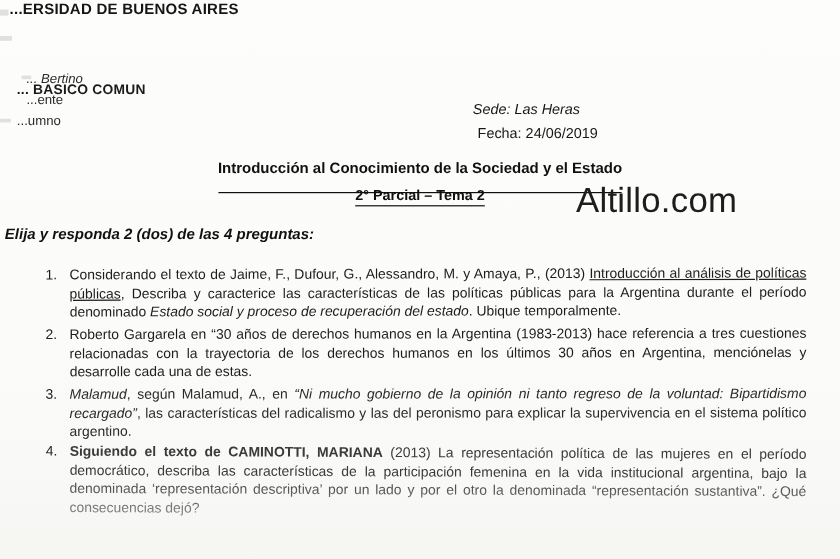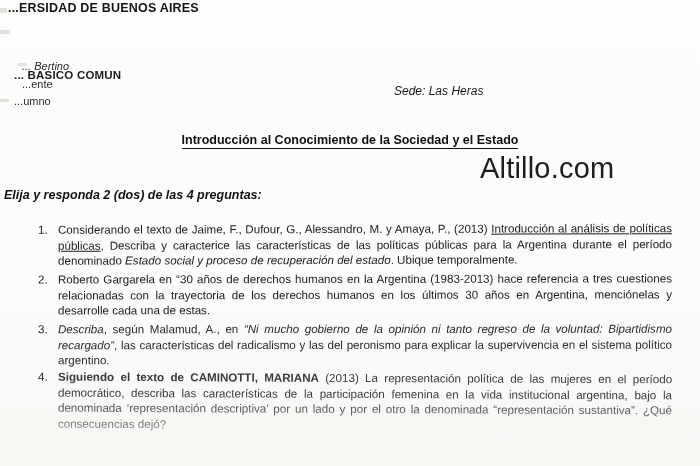--- a/index.html
+++ b/index.html
@@ -89,21 +89,21 @@
   .title {
     position: absolute;
     left: 0;
     right: 0;
     top: 133px;
     text-align: center;
     font-size: 12.5px;
     font-weight: bold;
     color: #101010;
   }
-  .title span { border-bottom: 1px solid #101010; padding-bottom: 1px; }
+  .title span { border-bottom: 1px solid #101010; padding-bottom: 13px; }
 
   .subtitle {
     position: absolute;
     left: 0;
     right: 0;
     top: 156px;
     text-align: center;
     font-size: 12px;
     font-weight: bold;
     color: #101010;
@@ -186,39 +186,41 @@
   <div class="smudge s4"></div>
 
   <div class="hdr-univ">...ERSIDAD DE BUENOS AIRES</div>
   <div class="hdr-cbc">... BASICO COMUN</div>
 
   <div class="lbl lbl-prof">... Bertino</div>
   <div class="lbl lbl-doc">...ente</div>
   <div class="lbl lbl-alu">...umno</div>
 
   <div class="sede">Sede: Las Heras</div>
+  <div class="fecha">Fecha: 24/06/2019</div>
 
   <div class="title"><span>Introducción al Conocimiento de la Sociedad y el Estado</span></div>
+  <div class="subtitle"><span>2° Parcial – Tema 2</span></div>
 
   <div class="watermark">Altillo.com</div>
 
   <div class="instruction">Elija y responda 2 (dos) de las 4 preguntas:</div>
 
   <div class="qlist">
     <div class="qitem" id="q1">
       <span class="qnum">1.</span>
       <span class="qtext"><span>Considerando el texto de Jaime, F., Dufour, G., Alessandro, M. y Amaya, P., (2013) </span><span class="u">Introducción al análisis de políticas públicas</span><span>, Describa y caracterice las características de las políticas públicas para la Argentina durante el período denominado </span><span class="i">Estado social y proceso de recuperación del estado</span><span>. Ubique temporalmente.</span></span>
     </div>
     <div class="qitem" id="q2">
       <span class="qnum">2.</span>
       <span class="qtext"><span>Roberto Gargarela en “30 años de derechos humanos en la Argentina (1983-2013) hace referencia a tres cuestiones relacionadas con la trayectoria de los derechos humanos en los últimos 30 años en Argentina, menciónelas y desarrolle cada una de estas.</span></span>
     </div>
     <div class="qitem fade3" id="q3">
       <span class="qnum">3.</span>
-      <span class="qtext"><span class="i">Describa</span><span>, según Malamud, A., en </span><span class="i">“Ni mucho gobierno de la opinión ni tanto regreso de la voluntad: Bipartidismo recargado”</span><span>, las características del radicalismo y las del peronismo para explicar la supervivencia en el sistema político argentino.</span></span>
+      <span class="qtext"><span class="i">Malamud</span><span>, según Malamud, A., en </span><span class="i">“Ni mucho gobierno de la opinión ni tanto regreso de la voluntad: Bipartidismo recargado”</span><span>, las características del radicalismo y las del peronismo para explicar la supervivencia en el sistema político argentino.</span></span>
     </div>
     <div class="qitem fade4" id="q4">
       <span class="qnum">4.</span>
       <span class="qtext"><span class="b">Siguiendo el texto de CAMINOTTI, MARIANA</span><span> (2013) La representación política de las mujeres en el período democrático, describa las características de la participación femenina en la vida institucional argentina, bajo la denominada ‘representación descriptiva’ por un lado y por el otro la denominada “representación sustantiva”. ¿Qué consecuencias dejó?</span></span>
     </div>
   </div>
 
   <div class="bottom-fade"></div>
 </div>
 

